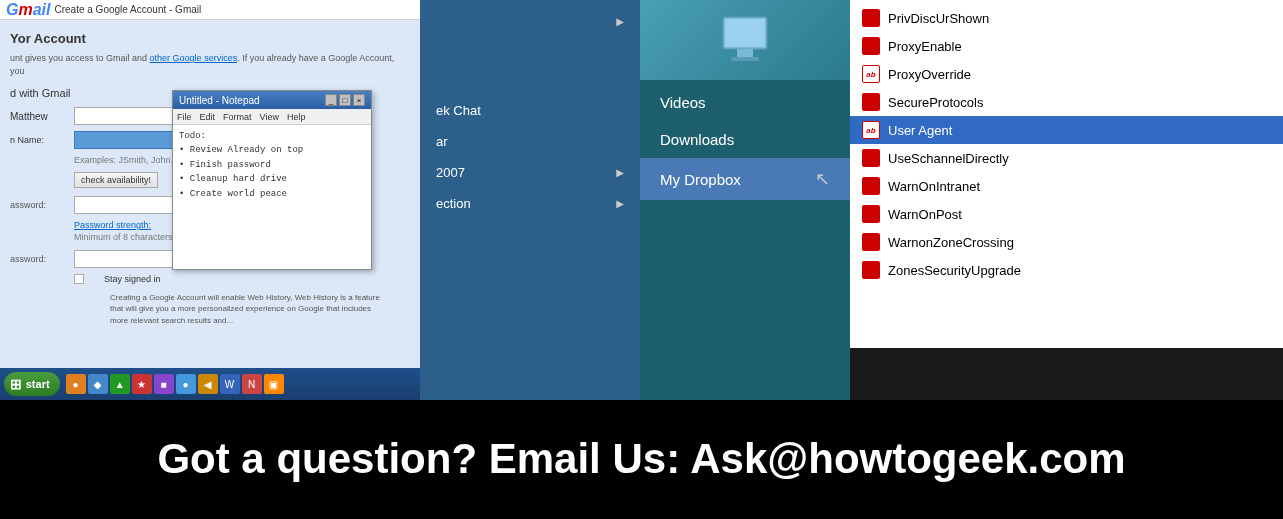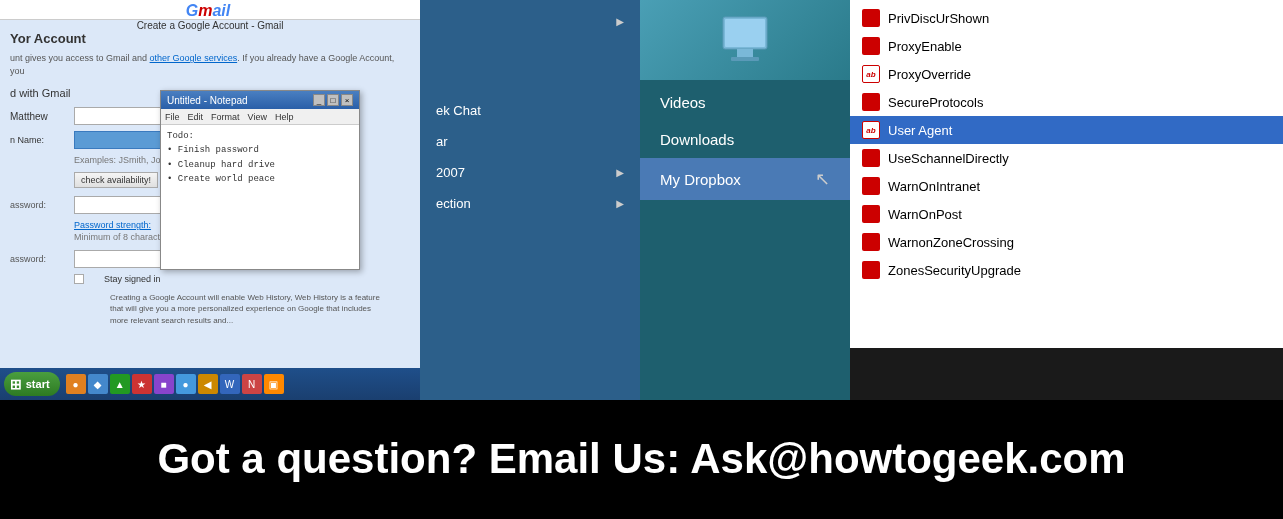--- a/index.html
+++ b/index.html
@@ -33,21 +33,20 @@
 
     .gmail-header {
       background: #fff;
       height: 20px;
       display: flex;
       align-items: center;
       padding: 2px 6px;
       border-bottom: 1px solid #ccc;
       font-size: 10px;
       color: #333;
-      flex-direction: column;
     }
 
     .gmail-logo {
       font-size: 16px;
       font-weight: bold;
       color: #cc0000;
       font-style: italic;
       margin-right: 4px;
     }
 
@@ -178,21 +177,21 @@
       color: #555;
       margin-left: 100px;
       line-height: 1.4;
       max-width: 280px;
     }
 
     
     .notepad-overlay {
       position: absolute;
       top: 90px;
-      left: 160px;
+      left: 172px;
       width: 200px;
       height: 180px;
       background: #fff;
       border: 1px solid #888;
       box-shadow: 2px 2px 6px rgba(0,0,0,0.3);
       z-index: 10;
     }
 
     .notepad-titlebar {
       background: linear-gradient(#4a7fc1, #2a5fa8);
@@ -532,20 +531,21 @@
       </div>
       <div class="notepad-menubar">
         <span class="notepad-menu-item">File</span>
         <span class="notepad-menu-item">Edit</span>
         <span class="notepad-menu-item">Format</span>
         <span class="notepad-menu-item">View</span>
         <span class="notepad-menu-item">Help</span>
       </div>
       <div class="notepad-body">
         <div>Todo:</div>
+        <div>• Review Already on top</div>
         <div>• Finish password</div>
         <div>• Cleanup hard drive</div>
         <div>• Create world peace</div>
       </div>
     </div>
 
     <div class="taskbar">
       <div class="taskbar-start">
         <span style="font-size:14px">⊞</span>
         <span>start</span>

